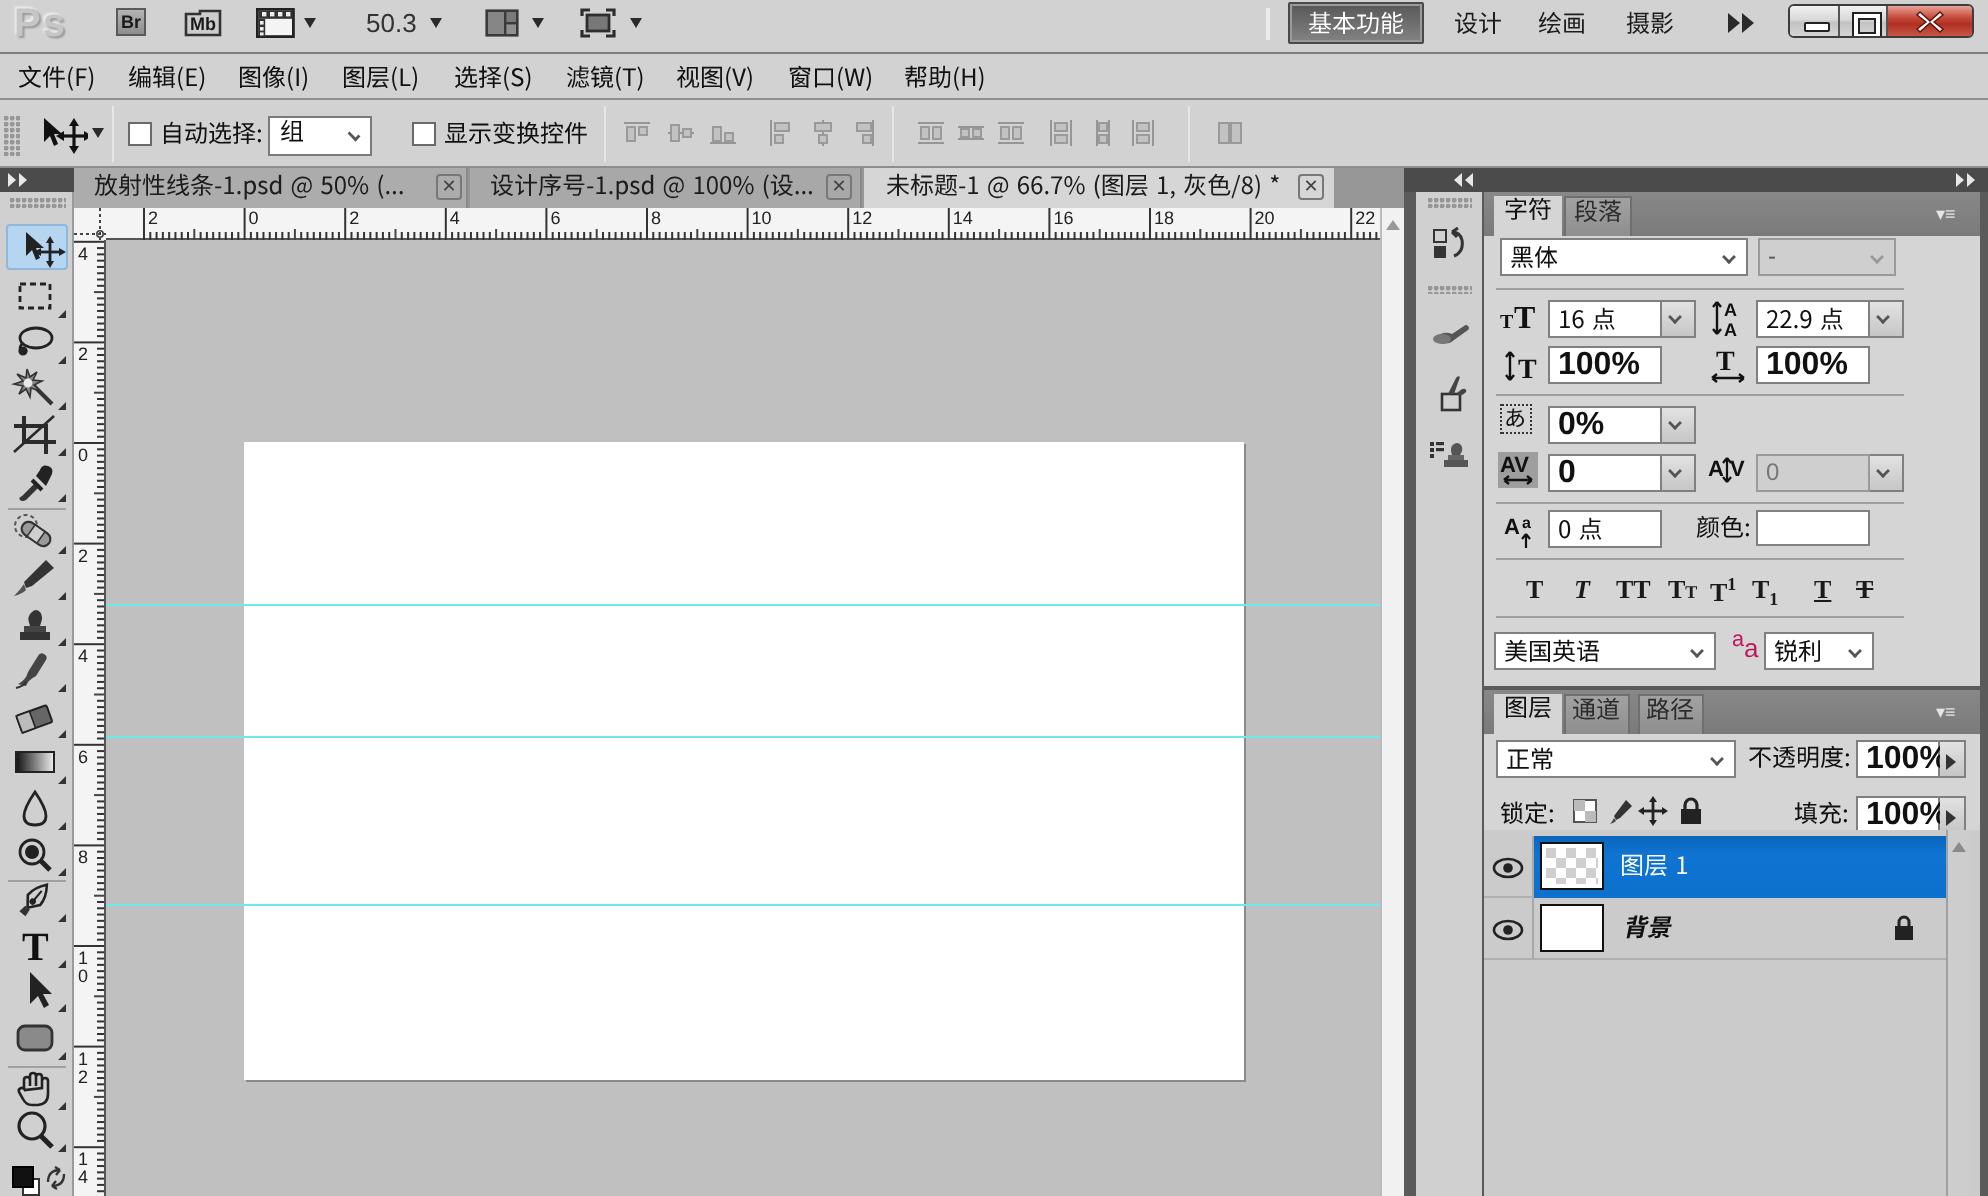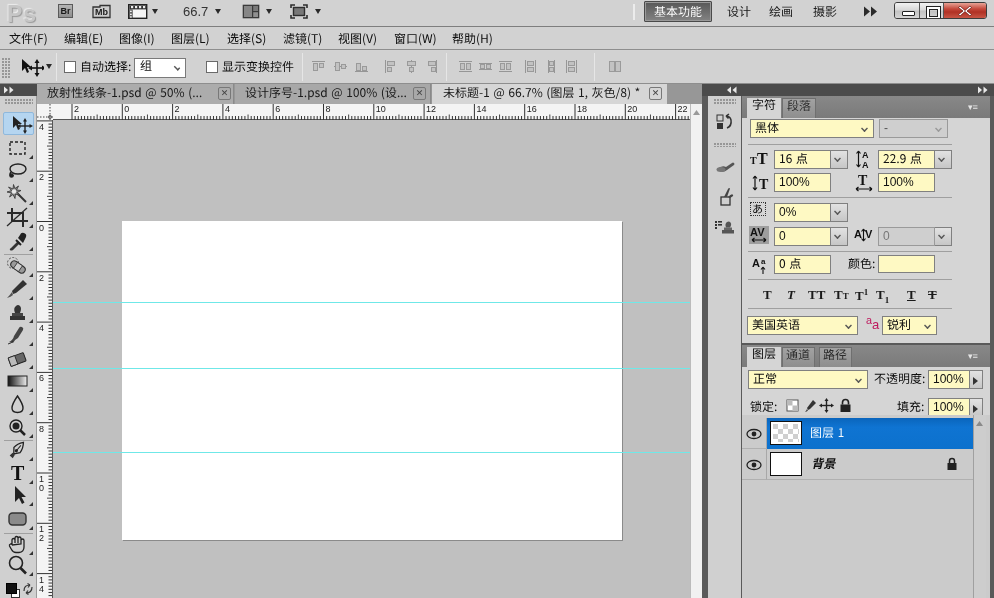--- a/index.html
+++ b/index.html
@@ -2,21 +2,21 @@
 <html><head>
 <meta charset="utf-8">
 <style>
 * { margin:0; padding:0; box-sizing:border-box; }
 html,body { width:994px; height:598px; overflow:hidden; font-family:"Liberation Sans",sans-serif; }
 body { position:relative; background:#d3d3d3; font-size:12px; color:#1a1a1a; }
 .abs { position:absolute; }
 
 
 #titlebar { left:0; top:0; width:994px; height:27px; background:#d2d2d2; border-bottom:1px solid #7e7e7e; }
-#pslogo { left:7px; top:1px; font-size:23px; font-weight:bold; color:#c6c6c6; text-shadow:1px 1px 1px #9b9b9b, -1px -1px 1px #ececec; letter-spacing:1px; }
+#pslogo { left:7px; top:1px; font-size:20px; font-weight:bold; color:#c6c6c6; text-shadow:1px 1px 1px #9b9b9b, -1px -1px 1px #ececec; letter-spacing:1px; }
 .tbtn { border:1px solid #5a5a5a; font-size:9px; font-weight:bold; text-align:center; }
 #brbtn { left:58px; top:4px; width:15px; height:14px; line-height:13px; background:linear-gradient(#b4b4b4,#8e8e8e); color:#1a1a1a; }
 .darr { width:0; height:0; border-left:3.5px solid transparent; border-right:3.5px solid transparent; border-top:5px solid #2a2a2a; }
 #zoomtxt { left:183px; top:4px; font-size:13px; color:#333; }
 
 .wsdiv { left:633px; top:4px; width:1px; height:16px; background:#9a9a9a; border-left:1px solid #ececec; border-right:1px solid #ececec; }
 #wsbasic { left:644px; top:1px; width:68px; height:21px; background:linear-gradient(#585858,#838383); border:1px solid #4a4a4a; box-shadow:inset 0 0 0 1px #9a9a9a; color:#fff; font-size:12px; text-align:center; line-height:20px; border-radius:1px; }
 .wslbl { top:5px; font-size:12px; color:#1d1d1d; }
 #chev { left:863px; top:6px; }
 
@@ -74,21 +74,21 @@
 
 .ptabrow { position:absolute; left:0; top:0; width:248px; height:22px; background:linear-gradient(#888,#7a7a7a); }
 .ptab { position:absolute; top:2px; height:20px; font-size:12px; text-align:center; }
 .ptab.on { background:#d5d5d5; color:#1a1a1a; }
 .ptab.off { background:linear-gradient(#a2a2a2,#8e8e8e); color:#2c2c2c; border:1px solid #6f6f6f; border-bottom:none; }
 .pmenu { position:absolute; right:6px; top:7px; width:16px; height:9px; color:#e5e5e5; font-size:9px; line-height:9px; }
 
 #charpanel { left:742px; top:96px; width:248px; height:247px; background:#d5d5d5; }
 #layerpanel { left:742px; top:345px; width:248px; height:253px; background:#d5d5d5; }
 
-.input { position:absolute; background:#fef9c3; border:1px solid #808080; font-size:12px; color:#111; padding-left:4px; }
+.input { position:absolute; background:#ffffff; border:1px solid #808080; font-size:16px; color:#111; padding-left:4px;font-weight:bold; }
 .ginput { position:absolute; background:#cfcfcf; border:1px solid #9a9a9a; font-size:12px; color:#666; padding-left:4px; }
 .dropbtn { position:absolute; background:linear-gradient(#e2e2e2,#c6c6c6); border:1px solid #808080; border-left:none; }
 .hsep { position:absolute; left:6px; width:204px; height:1px; background:#9f9f9f; }
 .cicon { position:absolute; font-weight:bold; color:#1a1a1a; }
 
 
 #layrow1 { position:absolute; left:0px; top:73px; width:231px; height:31px; color:#fff; }
 #layrow1 .rowbg { position:absolute; left:25px; top:0; right:0; bottom:0; background:linear-gradient(#0a65bc,#0f74d2 30%,#0c71cd); }
 #layrow2 { position:absolute; left:0px; top:104px; width:231px; height:31px; color:#111; border-bottom:1px solid #b0b0b0; }
 .eyebox { position:absolute; left:2px; top:4px; width:20px; height:23px; }
@@ -115,21 +115,21 @@
   <rect x="3" y="2" width="2.2" height="2.2" fill="#eee"></rect>
     <rect x="7" y="2" width="2.2" height="2.2" fill="#eee"></rect>
     <rect x="11" y="2" width="2.2" height="2.2" fill="#eee"></rect>
     <rect x="15" y="2" width="2.2" height="2.2" fill="#eee"></rect>
   <rect x="1.4" y="5.5" width="3.2" height="8.8" fill="#333"></rect>
   <rect x="2" y="6.5" width="1.8" height="1.8" fill="#eee"></rect>
     <rect x="2" y="9.5" width="1.8" height="1.8" fill="#eee"></rect>
     <rect x="2" y="12.2" width="1.8" height="1.5" fill="#eee"></rect>
 </svg>
 <div class="abs darr" style="left:152px; top:9px"></div>
-<div id="zoomtxt" class="abs">66.7</div>
+<div id="zoomtxt" class="abs">50.3</div>
 <div class="abs darr" style="left:215px; top:9px"></div>
 <svg class="abs" style="left:242px; top:4px" width="18" height="15">
   <rect x="0.7" y="0.7" width="16.6" height="13.6" fill="#3a3a3a"></rect>
   <rect x="2" y="2" width="8" height="11" fill="#868686"></rect>
   <rect x="11.2" y="2" width="4.8" height="5" fill="#7a7a7a"></rect>
   <rect x="11.2" y="8.2" width="4.8" height="4.8" fill="#909090"></rect>
 </svg>
 <div class="abs darr" style="left:266px; top:9px"></div>
 <svg class="abs" style="left:290px; top:4px" width="18" height="15">
   <g stroke="#2e2e2e" stroke-width="1.6" fill="none">

